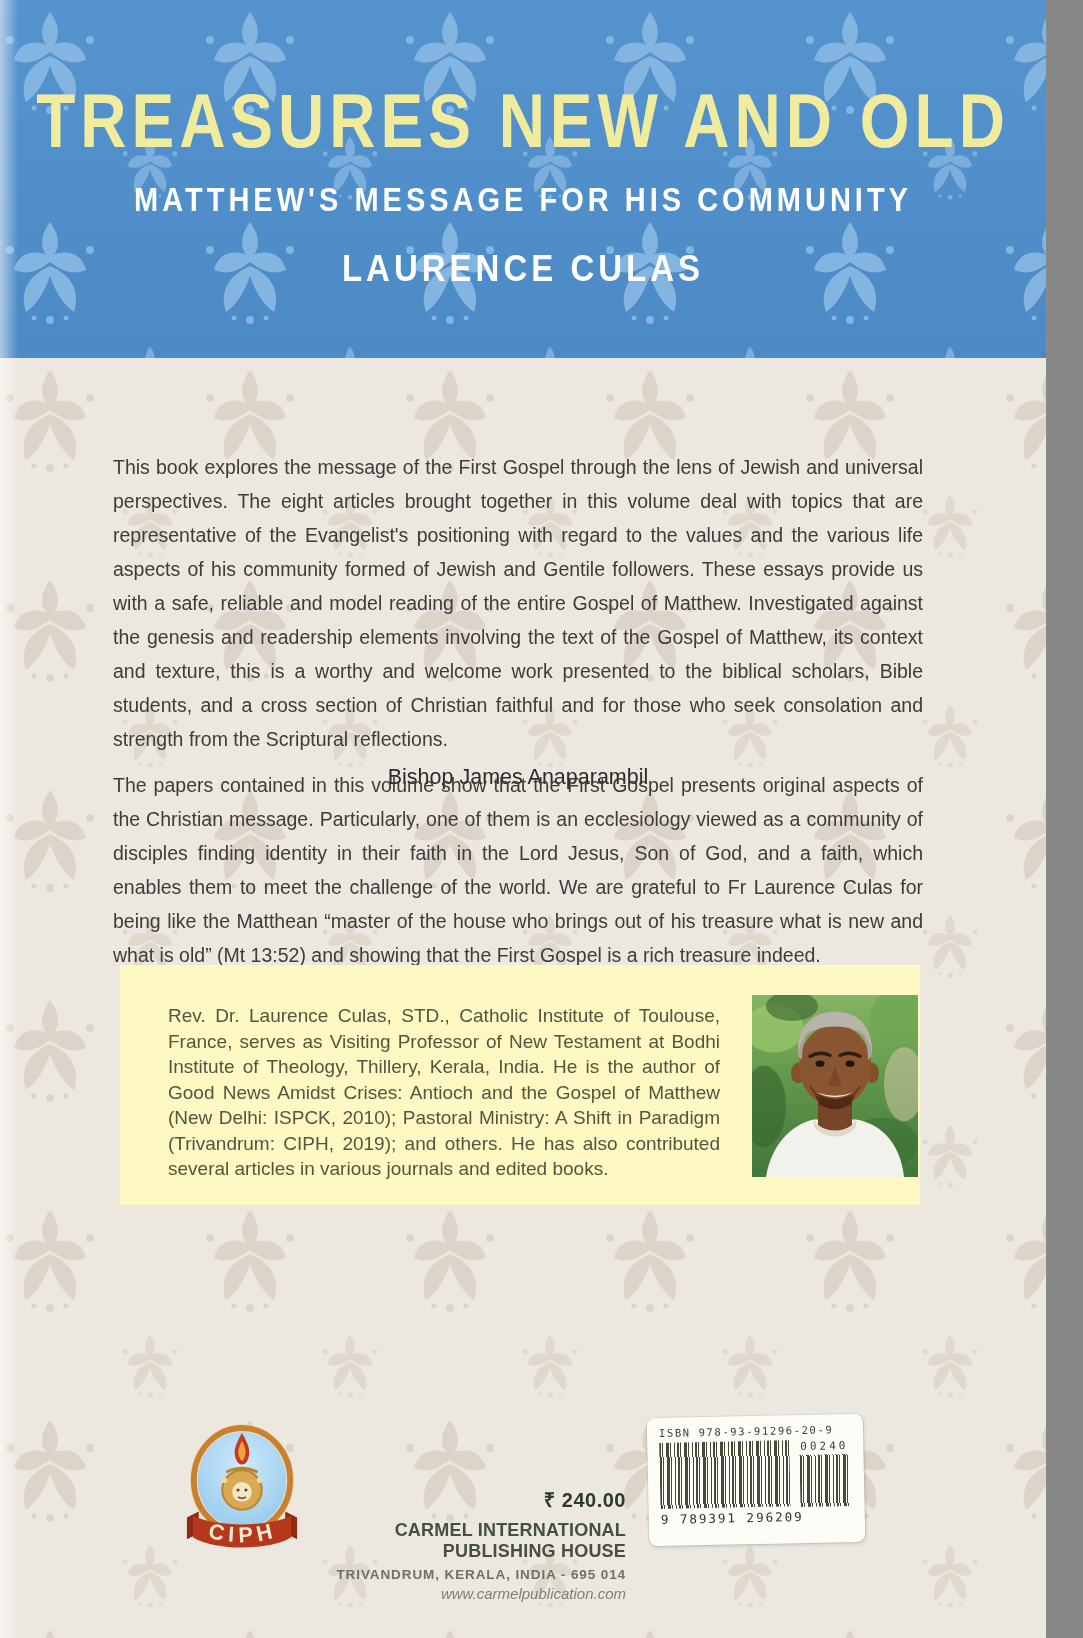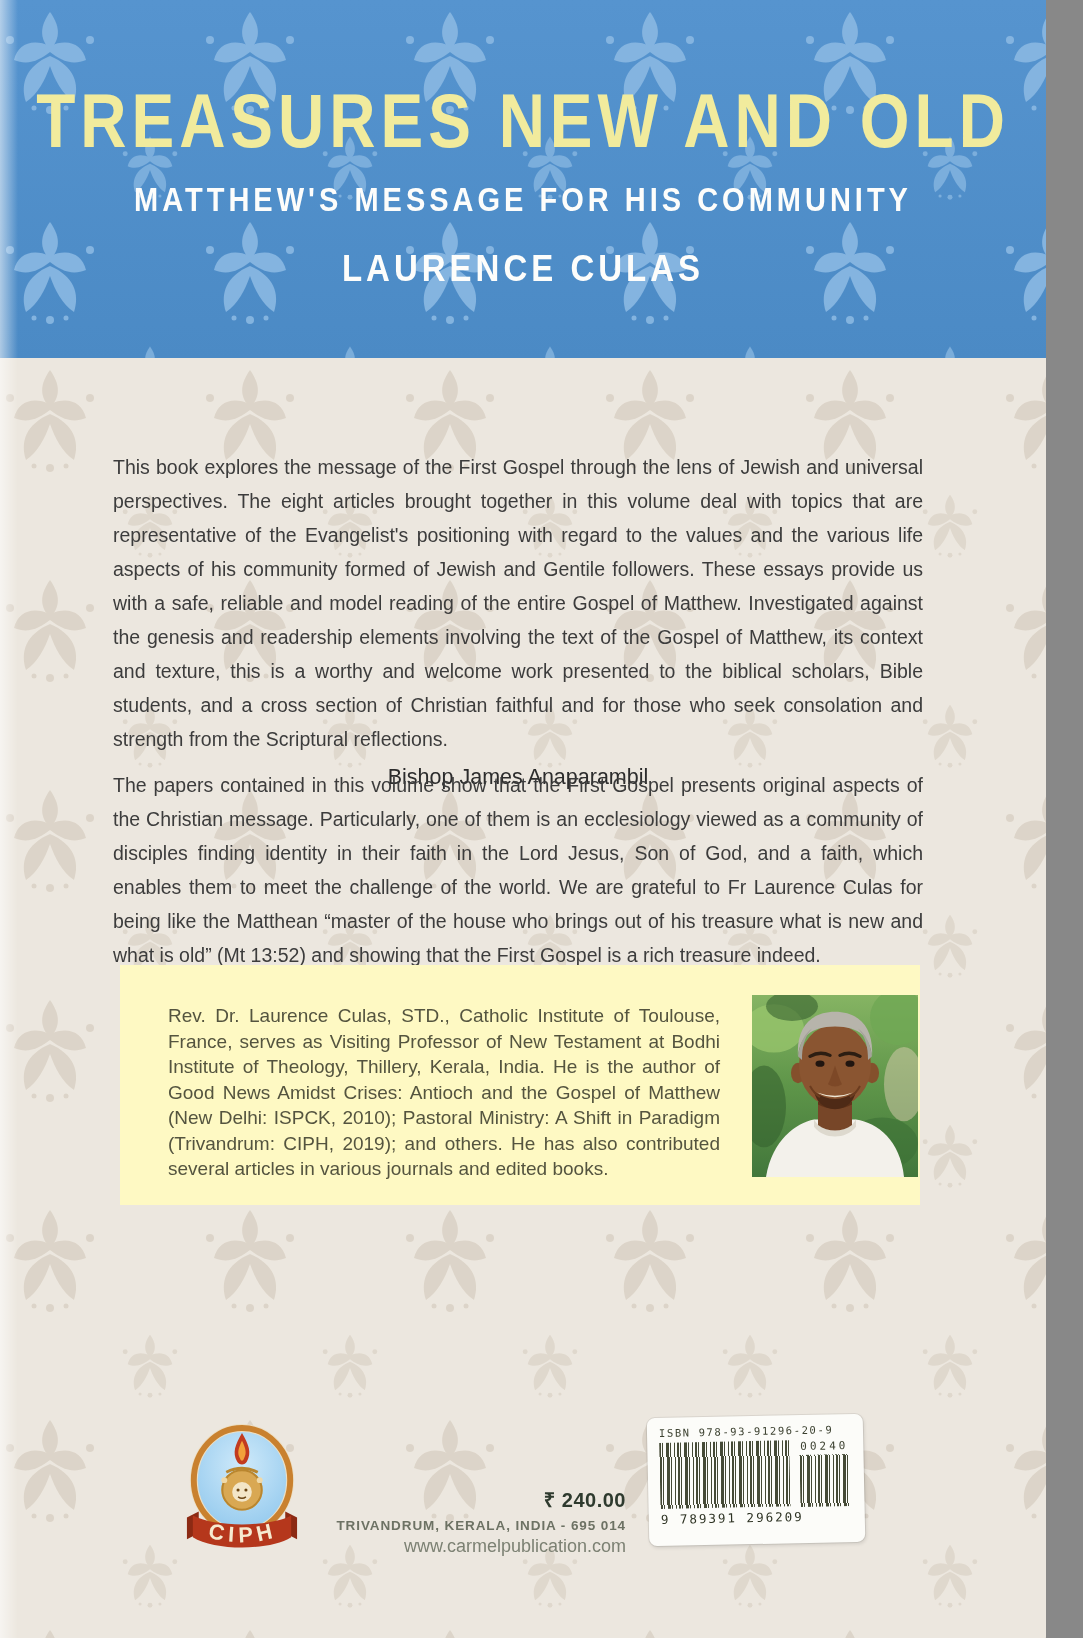--- a/index.html
+++ b/index.html
@@ -58,21 +58,21 @@
     overflow:hidden;
   }
   .photo svg { display:block; width:100%; height:100%; }
   .ciph-logo { position:absolute; left:183px; top:1422px; width:118px; height:132px; z-index:5; }
   .publisher {
     position:absolute; left:288px; top:1458px; width:338px; text-align:right; z-index:5;margin-top:28px;
   }
   .price { font-size:20px; font-weight:bold; color:#2e3a2e; letter-spacing:.5px; }
   .pub-name { font-size:18px; font-weight:bold; color:#46503c; margin-top:7px; letter-spacing:.2px; }
   .pub-address { font-size:13.5px; font-weight:bold; color:#6d7264; letter-spacing:.9px; margin-top:5px; }
-  .pub-site { font-size:18px; color:#7c8173; margin-top:3px; }
+  .pub-site { font-size:15px; color:#7c8173; margin-top:3px;font-style:italic; }
   .barcode {
     position:absolute; left:648px; top:1416px; width:216px; height:128px;
     background:#fcfcf9; border-radius:8px; transform:rotate(-1.2deg);
     box-shadow:0 0 0 1px rgba(0,0,0,.07), 1px 2px 4px rgba(0,0,0,.12);
     padding:9px 12px; box-sizing:border-box; z-index:5;
   }
   .isbn-label {
     font-family:"DejaVu Sans Mono", monospace; font-size:10.5px;
     letter-spacing:1.6px; color:#3c4130; white-space:nowrap;
   }
@@ -221,20 +221,21 @@
     <path d="M116,96 L104,90 L104,112 L116,118 Z" fill="#8c2a14"></path>
     <path d="M10,94 C32,106 88,106 110,94 L110,116 C88,130 32,130 10,116 Z" fill="#b5371c"></path>
     <path id="bannerPath" d="M16,112 C38,124 82,124 104,112" fill="none"></path>
     <text font-family="Liberation Sans, sans-serif" font-size="22" font-weight="bold" fill="#f6ead0" letter-spacing="5">
       <textPath href="#bannerPath" startOffset="10">CIPH</textPath>
     </text>
   </svg>
 
   <div class="publisher">
     <div class="price">₹ 240.00</div>
+    <div class="pub-name">CARMEL INTERNATIONAL PUBLISHING HOUSE</div>
     <div class="pub-address">TRIVANDRUM, KERALA, INDIA - 695 014</div>
     <div class="pub-site">www.carmelpublication.com</div>
   </div>
 
   <div class="barcode">
     <div class="isbn-label">ISBN 978-93-91296-20-9</div>
     <div class="bars-row">
       <div class="bars-main"></div>
       <div class="addon-col">
         <div class="addon-label">00240</div>

